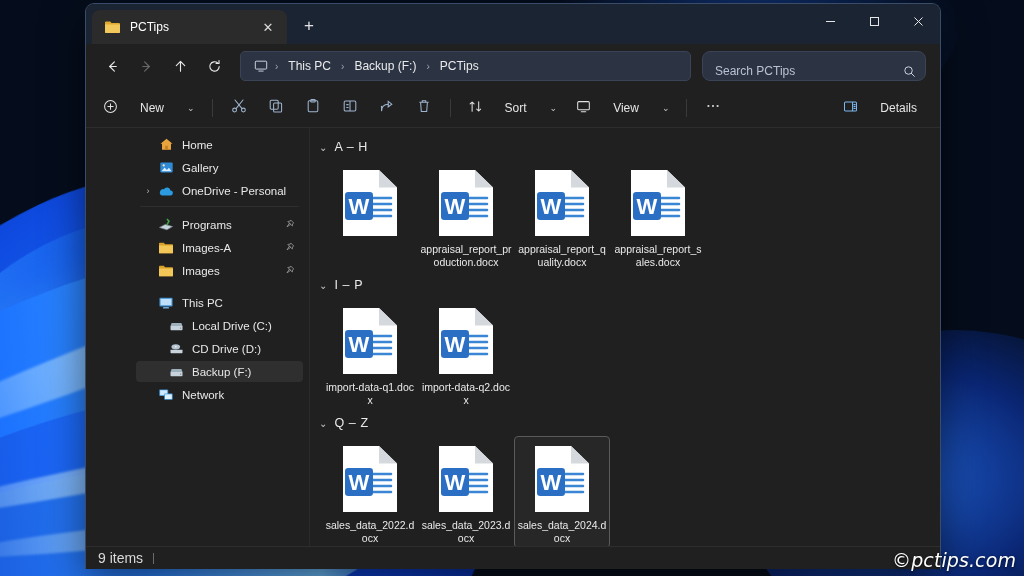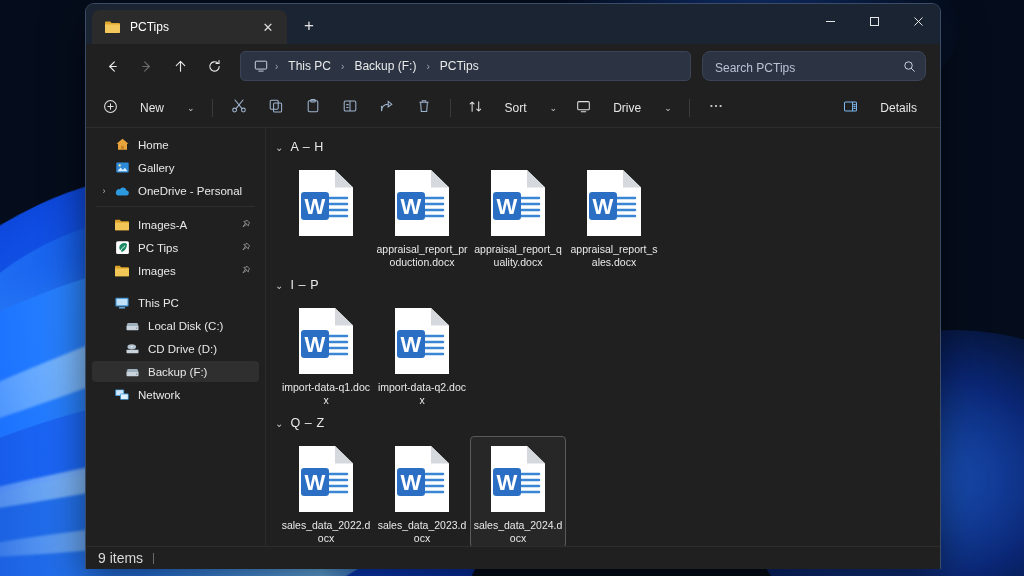--- a/index.html
+++ b/index.html
@@ -158,22 +158,22 @@
     font-size: 12px; color: #eaeaea;
     padding: 3px 6px; border-radius: 4px; white-space: nowrap;
   }
   .crumb-sep { color: #9aa6bb; font-size: 10px; padding: 0 1px; }
   .crumb-pcicon { display: flex; align-items: center; padding: 0 3px; color: #cdd6e4; }
   .searchbox {
     width: 224px; height: 30px; margin-left: 9px;
     background: #2c3444;
     border: 1px solid #3a4456;
     border-radius: 8px;
-    display: flex; align-items: center; justify-content: space-between;
-    padding: 4px 9px 0 12px;
+    display: flex; justify-content: space-between;
+    padding: 12px 9px 0 12px;
     flex: 0 0 224px;
   }
   .searchbox .ph { font-size: 12px; color: #b9c2d2; }
   .searchbox .si { color: #cfd7e4; }
 
   
   .toolbar {
     height: 40px; flex: 0 0 40px;
     background: #202020;
     display: flex; align-items: center;
@@ -189,20 +189,21 @@
   .tb-icon-only { width: 36px; justify-content: center; padding: 0; }
   .tb-sep { width: 1px; height: 18px; background: #3a3a3a; margin: 0 7px; }
   .chev { font-size: 9px; color: #c9c9c9; margin-left: 1px; }
   .tb-spacer { flex: 1; }
   .tb-accent { color: #7cb7ef; }
 
   
   .body {
     flex: 1; display: flex; min-height: 0;
     background: #202020;
+    margin-left: 44px;
   }
 
   
   .sidebar {
     width: 180px; flex: 0 0 180px;
     background: #202020;
     padding: 6px 0 0 0;
     overflow: hidden;
     border-right: 1px solid #2b2b2b;
   }
@@ -470,21 +471,21 @@
         <span class="chev">⌄</span>
       </div>
 
       <div class="tb-item">
         <span>
           <svg width="15" height="15" viewBox="0 0 16 16" fill="none" stroke="#e2e2e2" stroke-width="1.1">
               <rect x="1.8" y="2.8" width="12.4" height="8.6" rx="1.1"></rect>
               <path d="M5.6 13.6h4.8" stroke-linecap="round"></path>
             </svg>
         </span>
-        <span>Drive</span>
+        <span>View</span>
         <span class="chev">⌄</span>
       </div>
 
       <div class="tb-sep"></div>
 
       <div class="tb-item tb-icon-only">
         <span>
           <svg width="16" height="16" viewBox="0 0 16 16" fill="#d8d8d8">
               <circle cx="3.4" cy="8" r="1.1"></circle>
               <circle cx="8" cy="8" r="1.1"></circle>
@@ -534,48 +535,48 @@
               <svg width="16" height="16" viewBox="0 0 16 16">
                 <path d="M4.4 12.6h7.8a2.5 2.5 0 0 0 .3-5 3.6 3.6 0 0 0-6.6-1.4A2.9 2.9 0 0 0 4.4 12.6z" fill="#2b9ae0"></path>
               </svg>
             </span>
             <span class="nav-label">OneDrive - Personal</span>
           </div>
           <div class="nav-divider"></div>
           <div class="nav-item">
             <span class="nav-ico">
               <svg width="16" height="16" viewBox="0 0 16 16">
+                <path d="M1.5 10.4l5.8-3 7.2 2.2-5.6 3.2z" fill="#c8d4dd"></path>
+                <path d="M1.5 10.4l5.8-3 7.2 2.2-5.6 3.2z" fill="none" stroke="#7e8a94" stroke-width=".7"></path>
+                <path d="M9.4 2.4l1.6 1.8-2 3.4" fill="none" stroke="#3fa84d" stroke-width="1.5" stroke-linecap="round"></path>
+              </svg>
+            </span>
+            <span class="nav-label">Programs</span>
+            <span class="nav-pin">
+              <svg width="11" height="11" viewBox="0 0 16 16" fill="none" stroke="#9b9b9b" stroke-width="1.15" stroke-linecap="round" stroke-linejoin="round">
+                <path d="M10.2 1.9l4 4-1.6 1-.5 3.3-4.2-4.2-3.6 5.4 5.4-3.6-4.2-4.2 3.3-.5z"></path>
+              </svg>
+            </span>
+          </div>
+          <div class="nav-item">
+            <span class="nav-ico">
+              <svg width="16" height="16" viewBox="0 0 16 16">
                 <path d="M1 3.6a.9.9 0 0 1 .9-.9h3.9l1.3 1.5h7a.9.9 0 0 1 .9.9v7.3a.9.9 0 0 1-.9.9H1.9a.9.9 0 0 1-.9-.9z" fill="#d9a127"></path>
                 <path d="M1 5.6h14v6.8a.9.9 0 0 1-.9.9H1.9a.9.9 0 0 1-.9-.9z" fill="#f3c757"></path>
               </svg>
             </span>
             <span class="nav-label">Images-A</span>
             <span class="nav-pin">
               <svg width="11" height="11" viewBox="0 0 16 16" fill="none" stroke="#9b9b9b" stroke-width="1.15" stroke-linecap="round" stroke-linejoin="round">
                 <path d="M10.2 1.9l4 4-1.6 1-.5 3.3-4.2-4.2-3.6 5.4 5.4-3.6-4.2-4.2 3.3-.5z"></path>
               </svg>
             </span>
           </div>
           <div class="nav-item">
             <span class="nav-ico">
-              <svg width="15" height="15" viewBox="0 0 16 16">
-                <rect x="1.2" y="1.2" width="13.6" height="13.6" rx="1.6" fill="#ffffff"></rect>
-                <path d="M10.6 3.2c-3.4 0-6 2-6 5 0 1.6.9 2.9 2.3 3.6-.3 1 .4 1.3.9.8 2.9-1 4.8-4.4 5-7.9-.6-1-1.4-1.5-2.2-1.5z" fill="#1a8a63"></path>
-                <path d="M5.3 12.4c1.4-2.5 3.3-4.8 5.5-6.3" fill="none" stroke="#ffffff" stroke-width="1"></path>
-              </svg>
-            </span>
-            <span class="nav-label">PC Tips</span>
-            <span class="nav-pin">
-              <svg width="11" height="11" viewBox="0 0 16 16" fill="none" stroke="#9b9b9b" stroke-width="1.15" stroke-linecap="round" stroke-linejoin="round">
-                <path d="M10.2 1.9l4 4-1.6 1-.5 3.3-4.2-4.2-3.6 5.4 5.4-3.6-4.2-4.2 3.3-.5z"></path>
-              </svg>
-            </span>
-          </div>
-          <div class="nav-item">
-            <span class="nav-ico">
               <svg width="16" height="16" viewBox="0 0 16 16">
                 <path d="M1 3.6a.9.9 0 0 1 .9-.9h3.9l1.3 1.5h7a.9.9 0 0 1 .9.9v7.3a.9.9 0 0 1-.9.9H1.9a.9.9 0 0 1-.9-.9z" fill="#d9a127"></path>
                 <path d="M1 5.6h14v6.8a.9.9 0 0 1-.9.9H1.9a.9.9 0 0 1-.9-.9z" fill="#f3c757"></path>
               </svg>
             </span>
             <span class="nav-label">Images</span>
             <span class="nav-pin">
               <svg width="11" height="11" viewBox="0 0 16 16" fill="none" stroke="#9b9b9b" stroke-width="1.15" stroke-linecap="round" stroke-linejoin="round">
                 <path d="M10.2 1.9l4 4-1.6 1-.5 3.3-4.2-4.2-3.6 5.4 5.4-3.6-4.2-4.2 3.3-.5z"></path>
               </svg>
@@ -593,21 +594,21 @@
             <span class="nav-label">This PC</span>
           </div>
           <div class="nav-item indent1">
             <span class="nav-ico">
               <svg width="15" height="15" viewBox="0 0 16 16">
                 <path d="M1.6 8.6h12.8v3.6a.8.8 0 0 1-.8.8H2.4a.8.8 0 0 1-.8-.8z" fill="#c8d3dc"></path>
                 <path d="M2.8 5.2h10.4l1.2 3.4H1.6z" fill="#9fb0bd"></path>
                 <circle cx="12.4" cy="10.7" r=".7" fill="#6c7d8b"></circle>
               </svg>
             </span>
-            <span class="nav-label">Local Disk (C:)</span>
+            <span class="nav-label">Local Drive (C:)</span>
           </div>
           <div class="nav-item indent1">
             <span class="nav-ico">
               <svg width="15" height="15" viewBox="0 0 16 16">
                 <path d="M1.6 9.2h12.8v3a.8.8 0 0 1-.8.8H2.4a.8.8 0 0 1-.8-.8z" fill="#c8d3dc"></path>
                 <ellipse cx="7.2" cy="6.2" rx="4.6" ry="2.8" fill="#b4c3cf"></ellipse>
                 <ellipse cx="7.2" cy="6.2" rx="1.1" ry=".8" fill="#eef4f8"></ellipse>
               </svg>
             </span>
             <span class="nav-label">CD Drive (D:)</span>
@@ -762,13 +763,14 @@
           </div>
         </div>
     </div>
 
     <div class="statusbar">
       <span class="status-text">9 items</span>
       <span class="status-div"></span>
     </div>
   </div>
 
+  <div id="watermark">©pctips.com</div>
 </div>
 
 </body></html>

